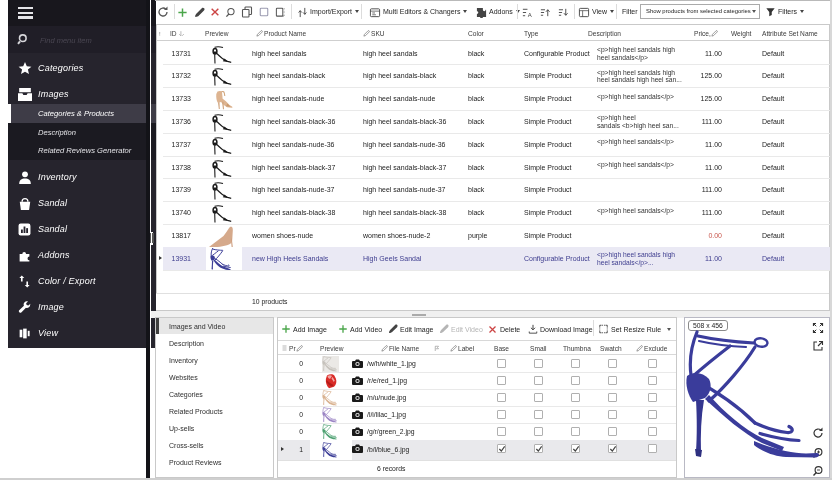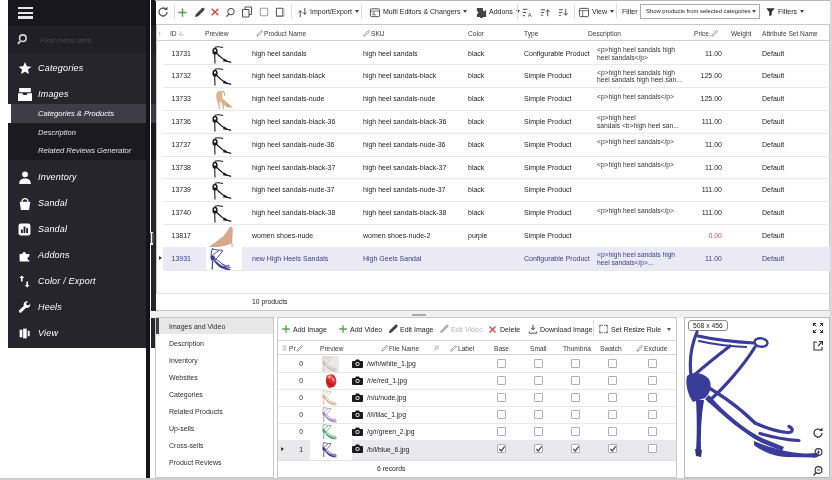--- a/index.html
+++ b/index.html
@@ -77,21 +77,21 @@
       <svg width="13" height="13" viewBox="0 0 24 24">
         <path fill="#fff" d="M7.5 11V4.5H4.5L9 0l4.5 4.5h-3V11z" transform="translate(-2,1)"></path>
         <path fill="#fff" d="M14.5 13v6.5h3L13 24l-4.5-4.5h3V13z" transform="translate(4,-1)"></path>
       </svg>
       <span class="lbl">Color / Export</span>
     </div>
 <div class="mi" style="top:296px">
       <svg width="13" height="13" viewBox="0 0 24 24">
         <path fill="#fff" d="M22.5 6.5a6 6 0 0 1-7.8 5.9L6.5 20.6a2.7 2.7 0 1 1-3.8-3.8l8.2-8.2A6 6 0 0 1 18.5.7L15 4.2l.9 3.4 3.4.9 3.5-3.5a6 6 0 0 1-.3 1.5z"></path>
       </svg>
-      <span class="lbl">Heels</span>
+      <span class="lbl">Image</span>
     </div>
 <div class="mi" style="top:322px">
       <svg width="13" height="13" viewBox="0 0 24 24">
         <rect x="3" y="5" width="5" height="14" fill="#fff"></rect>
         <rect x="9.5" y="3" width="6.5" height="18" fill="#fff"></rect>
         <rect x="18" y="7" width="3.5" height="10" fill="#fff"></rect>
       </svg>
       <span class="lbl">View</span>
     </div>
 <div class="abs" style="left:0;top:452px;width:148px;height:28px;background:#1b1a21"></div>

